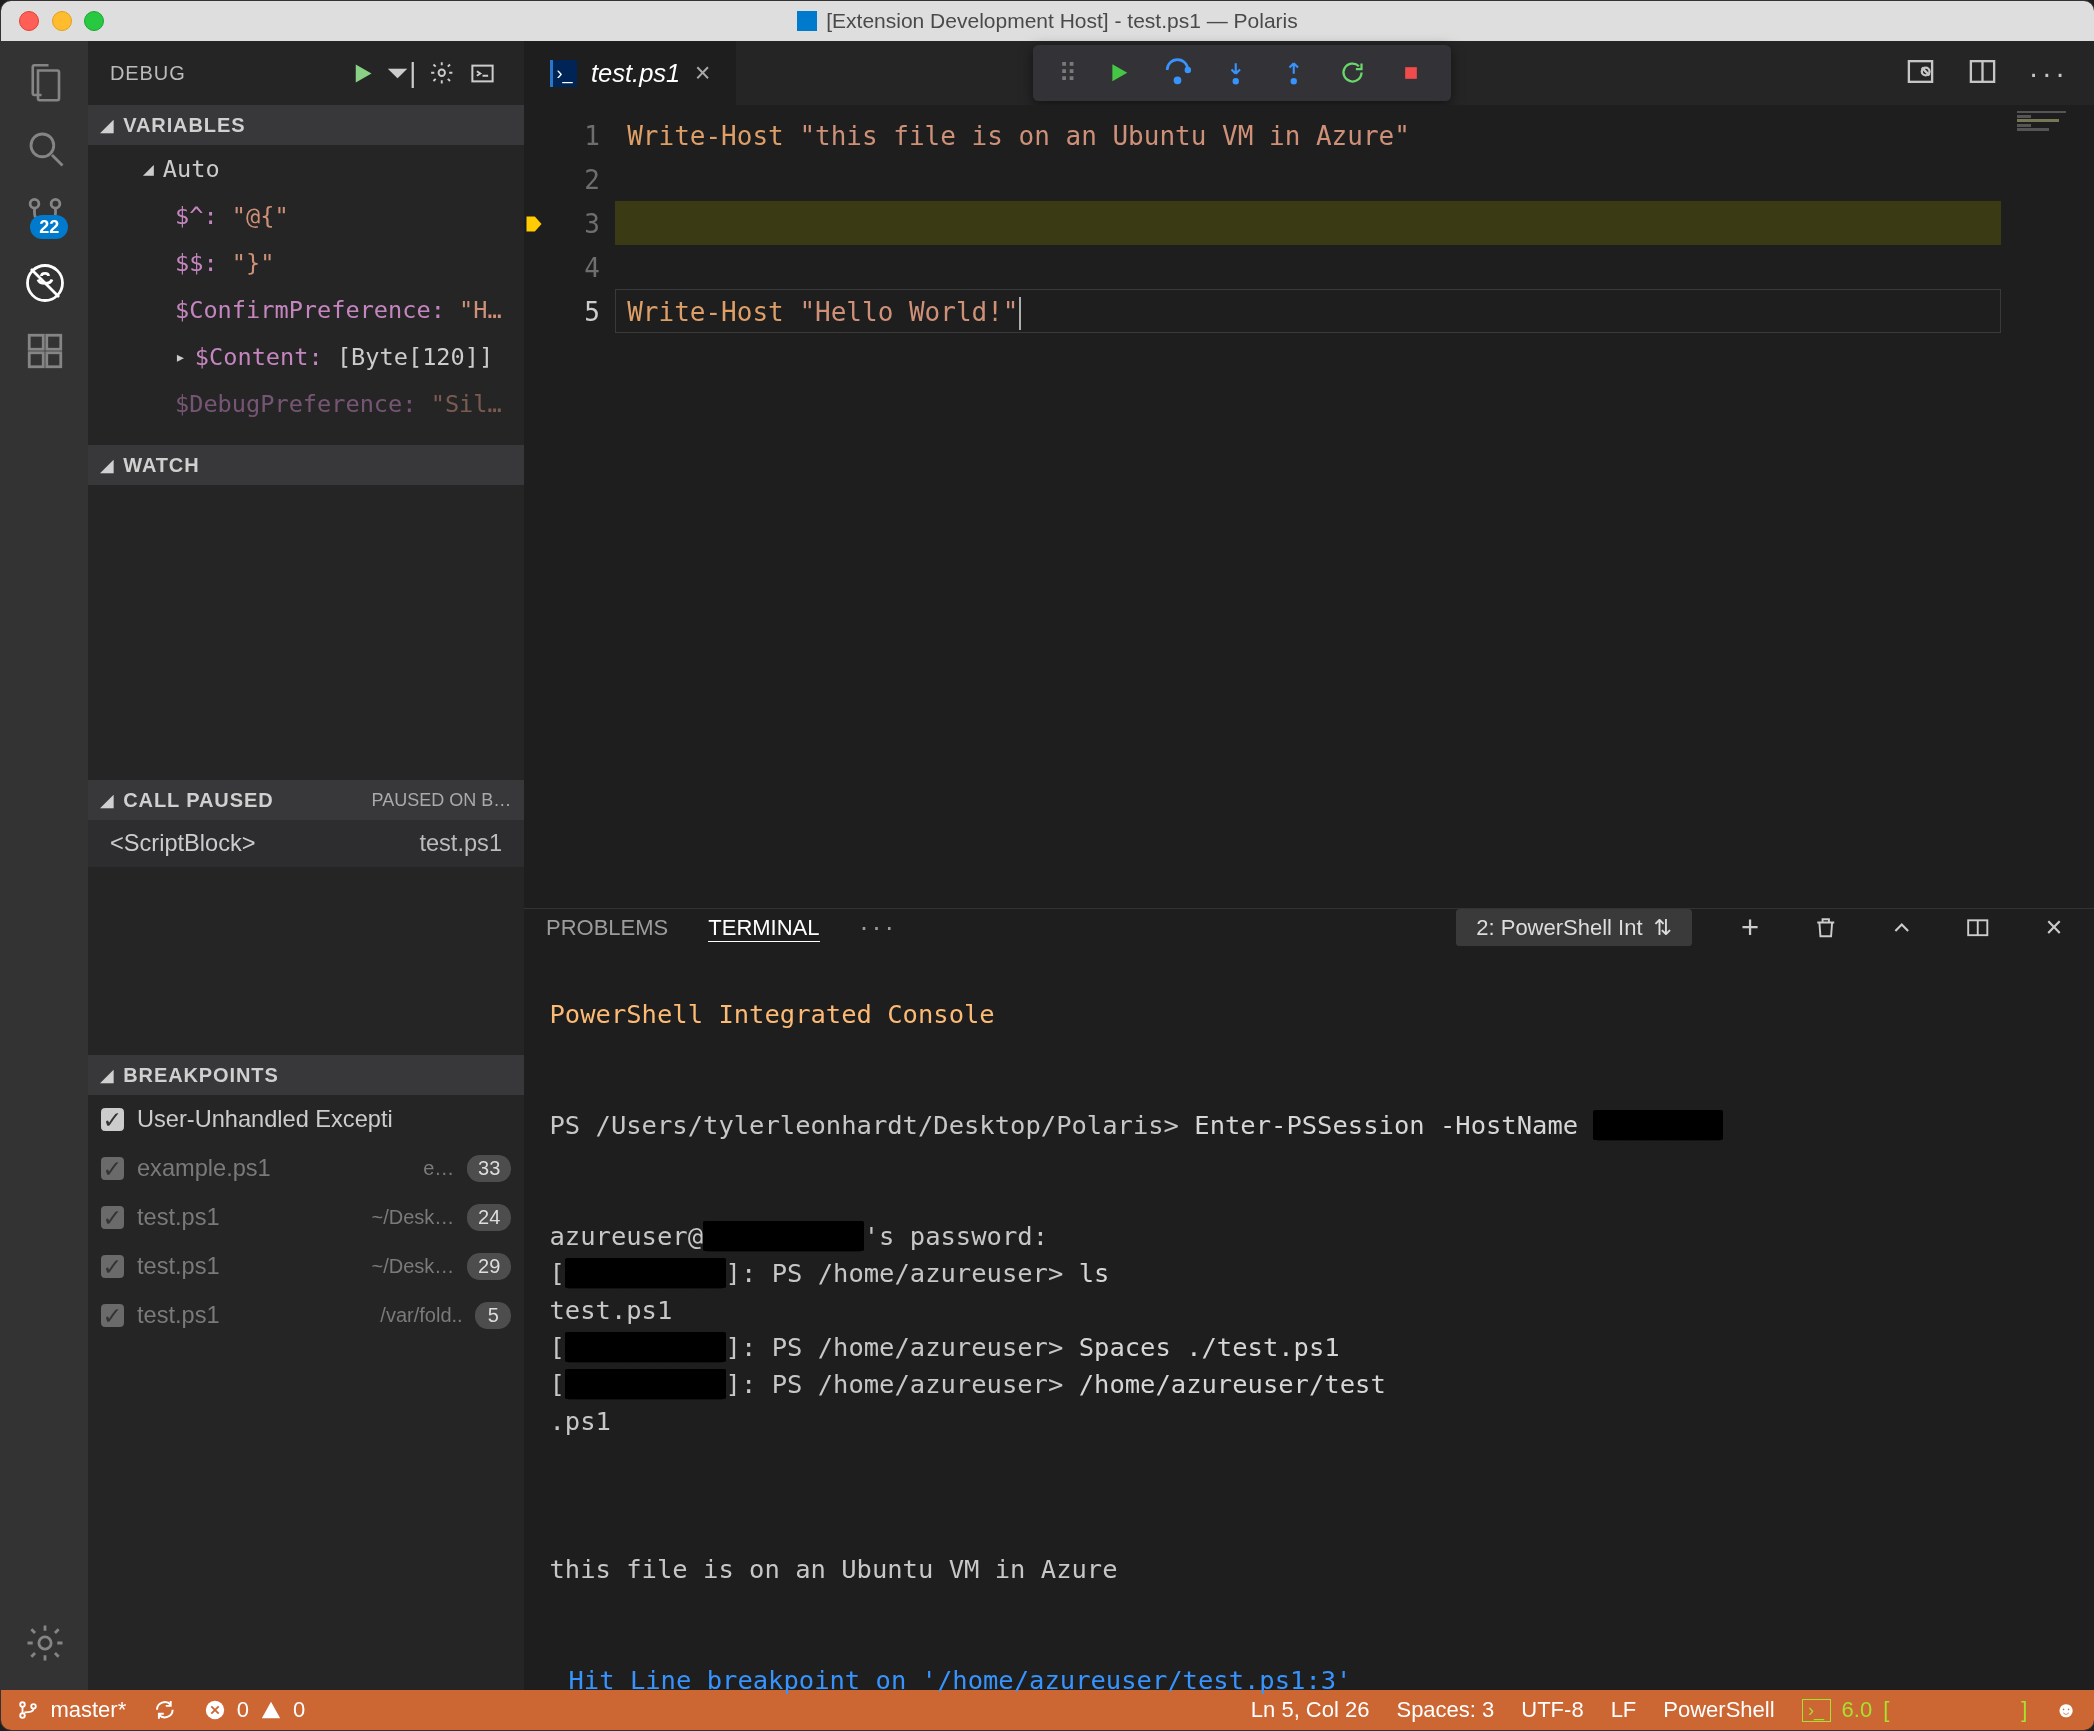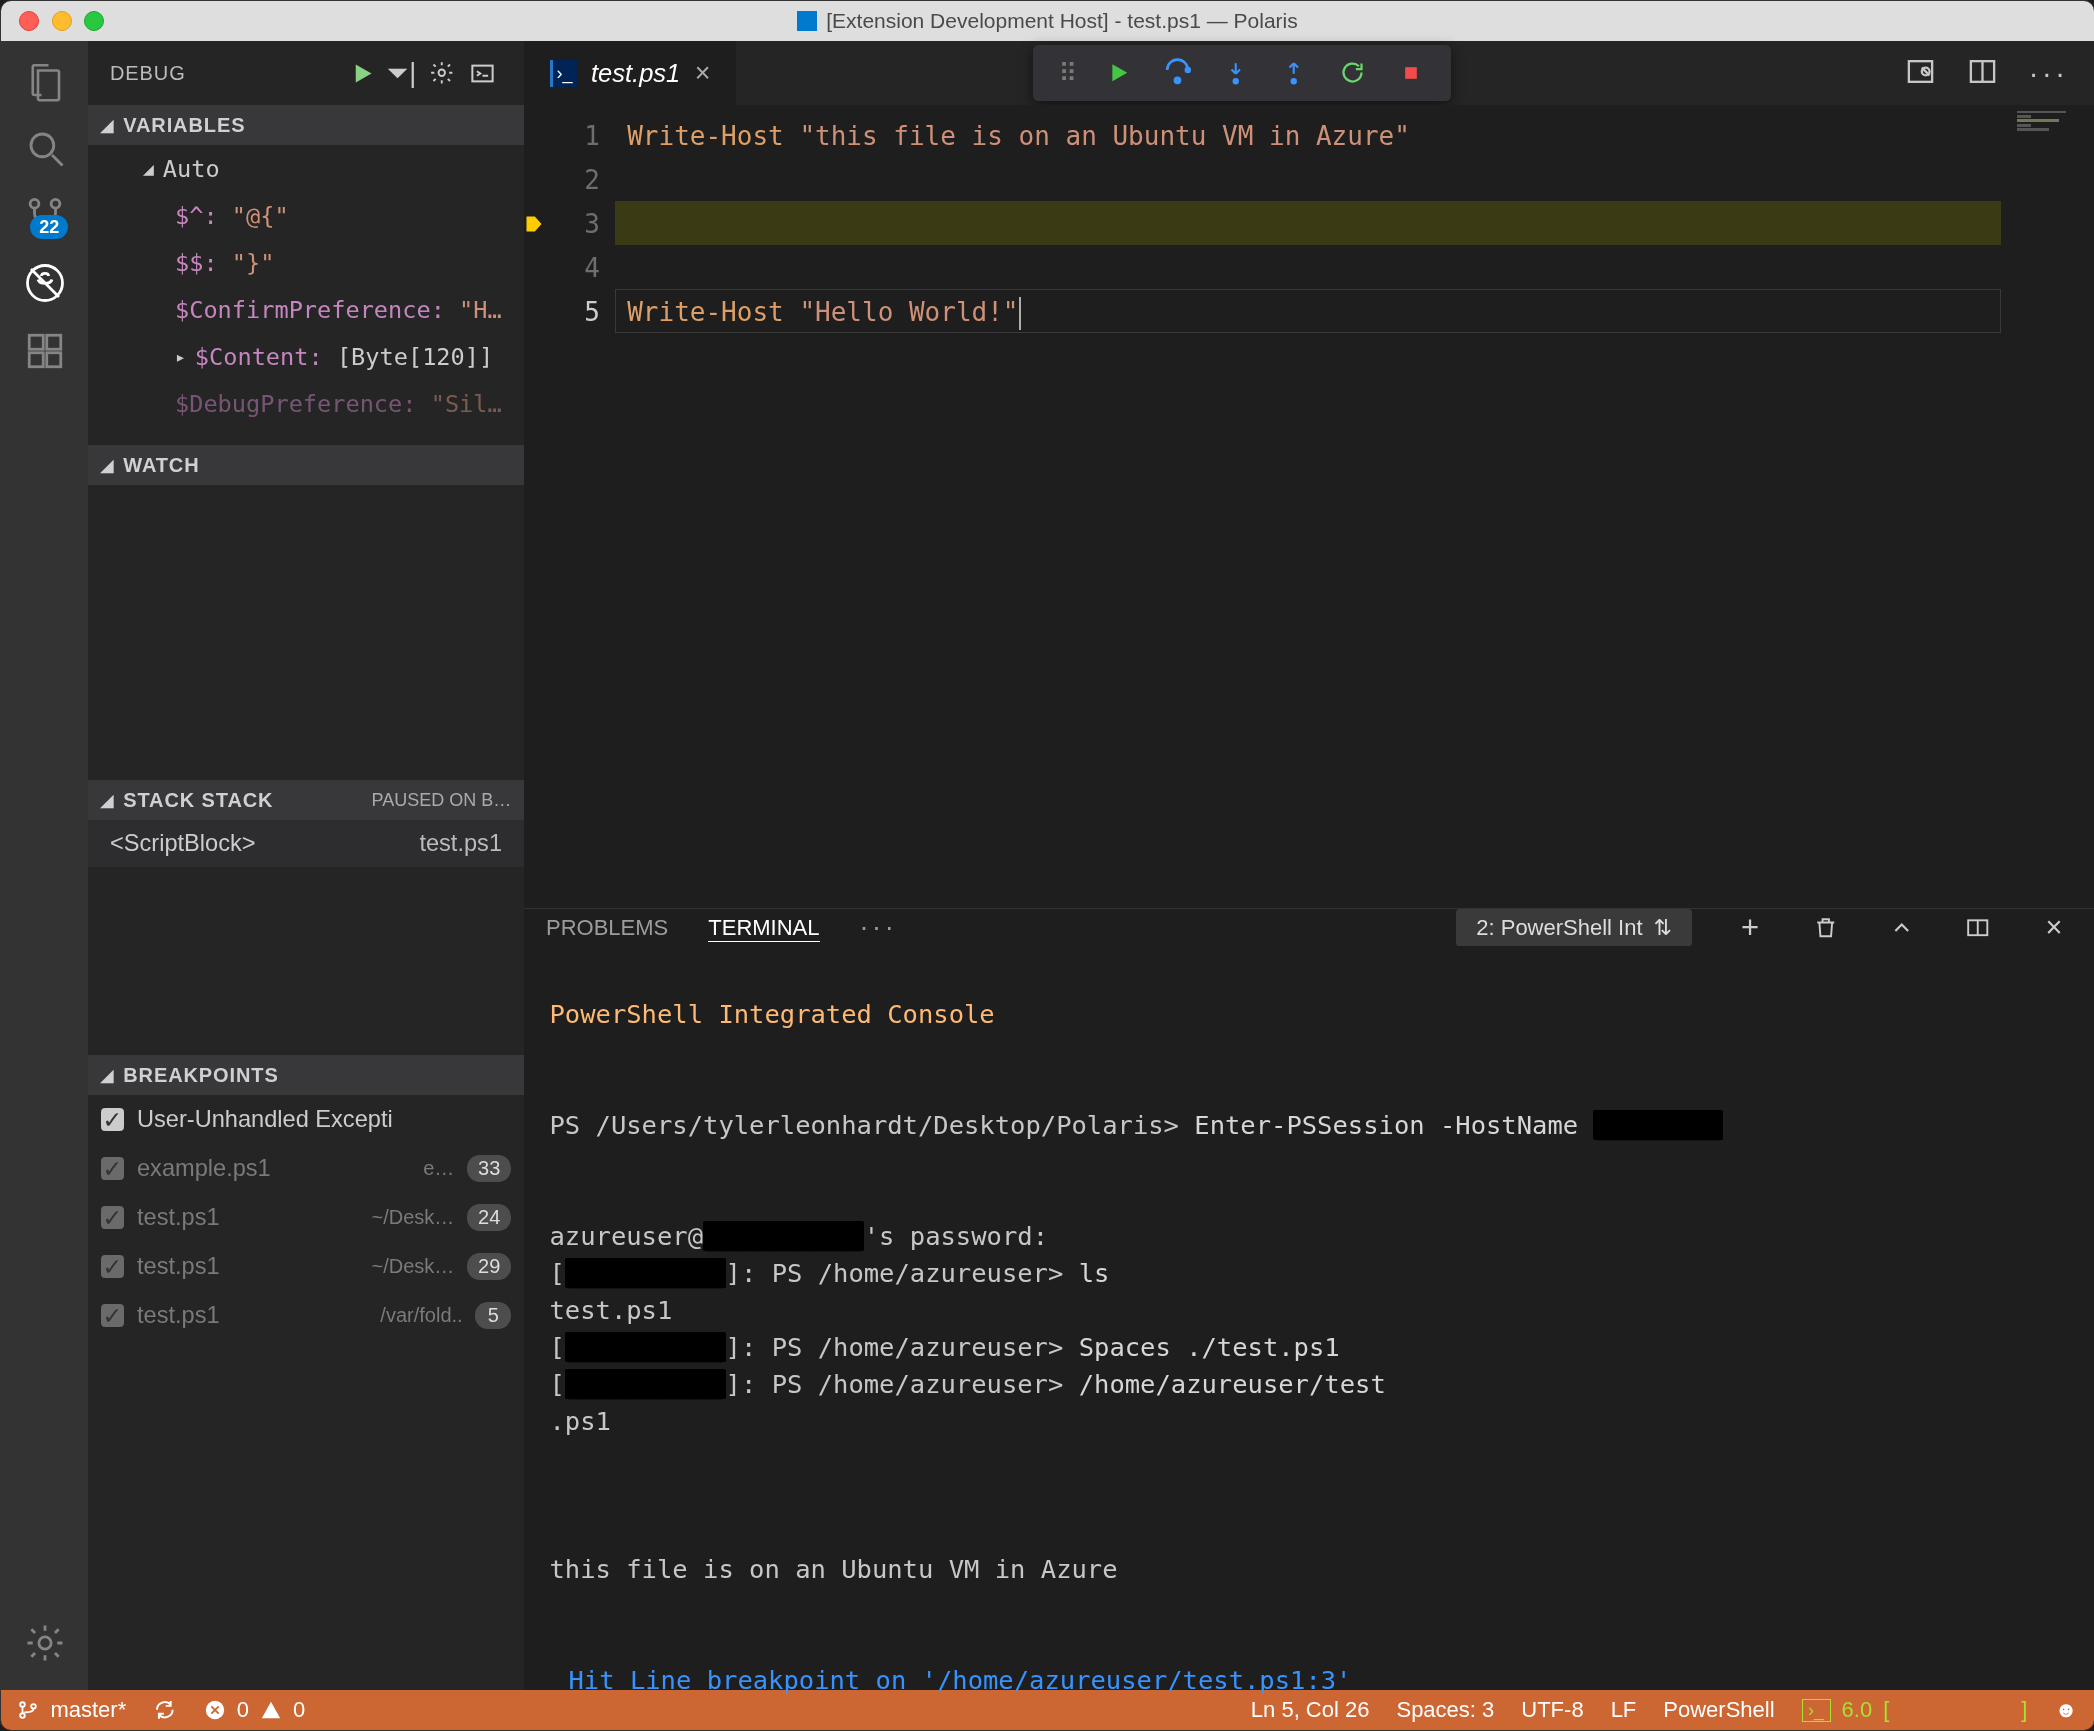--- a/index.html
+++ b/index.html
@@ -218,21 +218,21 @@
       </div>
 
       <div class="section-title">
         <span class="twisty">◢</span>
         <span>WATCH</span>
       </div>
       <div class="section-body watch-body"></div>
 
       <div class="section-title">
         <span class="twisty">◢</span>
-        <span>STACK STACK</span>
+        <span>CALL PAUSED</span>
         <span class="sub">PAUSED ON B…</span>
       </div>
       <div class="section-body callstack-body">
         <div class="callstack-item">
           <span>&lt;ScriptBlock&gt;</span>
           <span class="right">test.ps1</span>
         </div>
       </div>
 
       <div class="section-title">

